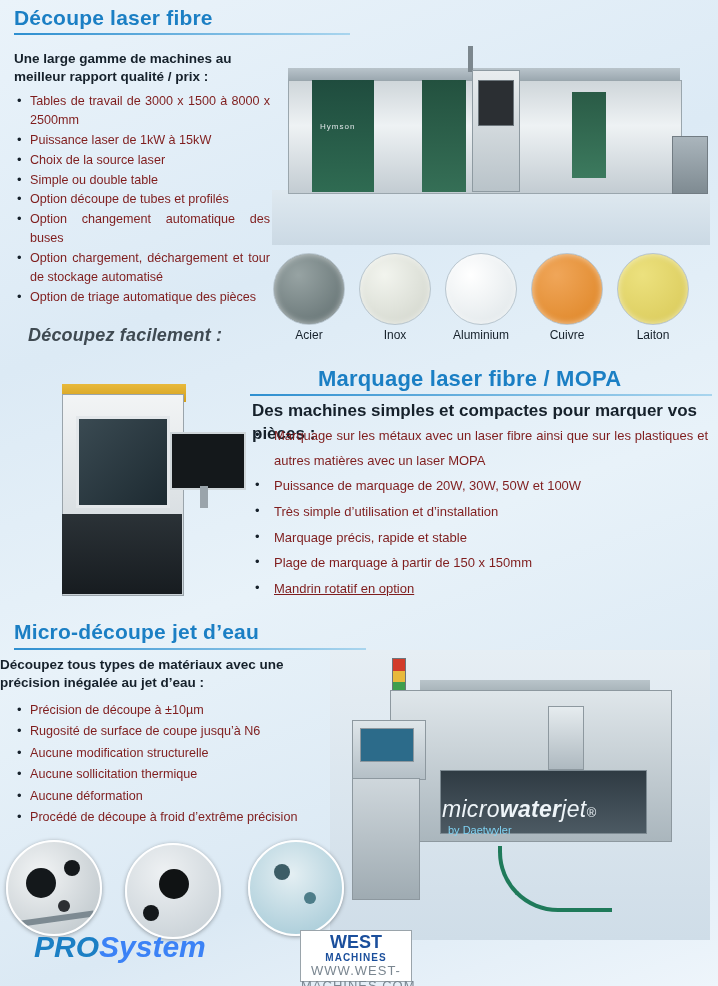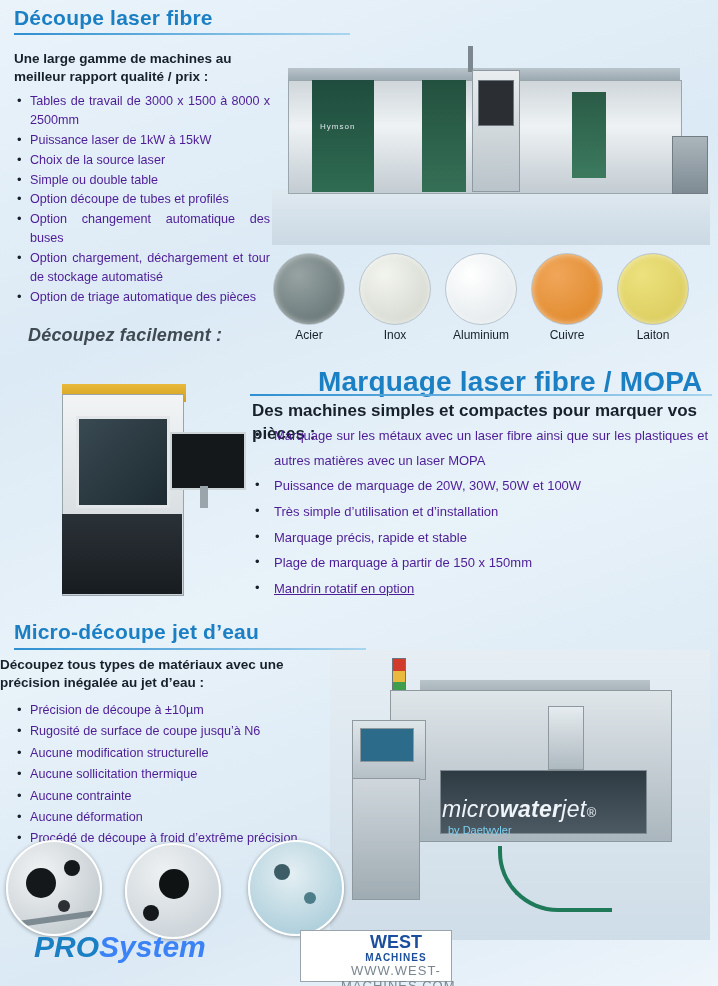--- a/index.html
+++ b/index.html
@@ -43,21 +43,21 @@
     font-weight: bold;
     color: #16212b;
   }
   ul.bullets {
     position: absolute;
     margin: 0;
     padding: 0;
     list-style: none;
     font-size: 12.6px;
     line-height: 1.5;
-    color: #4c1d95;
+    color: #7f1d1d;
   }
   ul.bullets li {
     position: relative;
     padding-left: 16px;
     margin-bottom: 1px;
     text-align: justify;
   }
   ul.bullets li:before {
     content: "•";
     position: absolute;
@@ -329,21 +329,20 @@
     color: #167cc0;
   }
   #footer-logo .dark { color: #3b82f6; }
   #west-logo {
     position: absolute;
     left: 300px; top: 930px;
     width: 110px; height: 50px;
     background: #ffffff;
     border: 1px solid #9aa4ab;
     text-align: center;
-    padding-left: 40px;
   }
   #west-logo .w1 {
     font-size: 18px; font-weight: bold; color: #1b4f9c; line-height: 1.05; margin-top: 2px;
   }
   #west-logo .w2 {
     font-size: 10px; font-weight: bold; color: #1b4f9c; letter-spacing: 1px;
   }
   #west-logo .w3 {
     font-size: 13px; color: #7a8690; letter-spacing: 1px;
   }
@@ -401,21 +400,21 @@
     <div class="mat" style="left:172px; top:0px;">
       <div class="disc" style="background: radial-gradient(circle at 35% 30%, #ffffff, #dde4e7);"></div>
       <div class="cap">Aluminium</div>
     </div>
     <div class="mat" style="left:344px; top:0px;">
       <div class="disc" style="background: radial-gradient(circle at 35% 30%, #ece17e, #d8c856);"></div>
       <div class="cap">Laiton</div>
     </div>
   </div>
 
-  <div class="sec-title" style="left:318px; top:366px; font-size:28px;">Marquage laser fibre / MOPA</div>
+  <div class="sec-title" style="left:318px; top:366px; font-size:22px;">Marquage laser fibre / MOPA</div>
   <div class="rule" style="left:250px; top:394px; width:462px;"></div>
 
   <div class="intro" style="left:252px; top:400px; width:450px; font-size:17px;">Des machines simples et compactes pour marquer vos pièces :</div>
 
   <ul class="bullets" style="left:252px; top:424px; width:456px; line-height:1.9; font-size:13px;">
     <li style="padding-left:22px;">Marquage sur les métaux avec un laser fibre ainsi que sur les plastiques et autres matières avec un laser MOPA</li>
     <li style="padding-left:22px;">Puissance de marquage de 20W, 30W, 50W et 100W</li>
     <li style="padding-left:22px;">Très simple d’utilisation et d’installation</li>
     <li style="padding-left:22px;">Marquage précis, rapide et stable</li>
     <li style="padding-left:22px;">Plage de marquage à partir de 150 x 150mm</li>
@@ -434,21 +433,20 @@
   <div class="sec-title" style="left:14px; top:620px; font-size:21px;">Micro-découpe jet d’eau</div>
   <div class="rule" style="left:14px; top:648px; width:352px;"></div>
 
   <div class="intro" style="left:0; top:656px; width:330px;">Découpez tous types de matériaux avec une précision inégalée au jet d’eau :</div>
 
   <ul class="bullets" style="left:14px; top:700px; width:340px; line-height:1.62;">
     <li>Précision de découpe à ±10µm</li>
     <li>Rugosité de surface de coupe jusqu’à N6</li>
     <li>Aucune modification structurelle</li>
     <li>Aucune sollicitation thermique</li>
-    <li>Aucune contrainte</li>
     <li>Aucune déformation</li>
     <li>Procédé de découpe à froid d’extrême précision</li>
   </ul>
 
   <div class="photo" id="waterjet-machine">
     <div class="bg"></div>
     <div class="lamp"></div>
     <div class="gantry"></div>
     <div class="frame"></div>
     <div class="head"></div>

